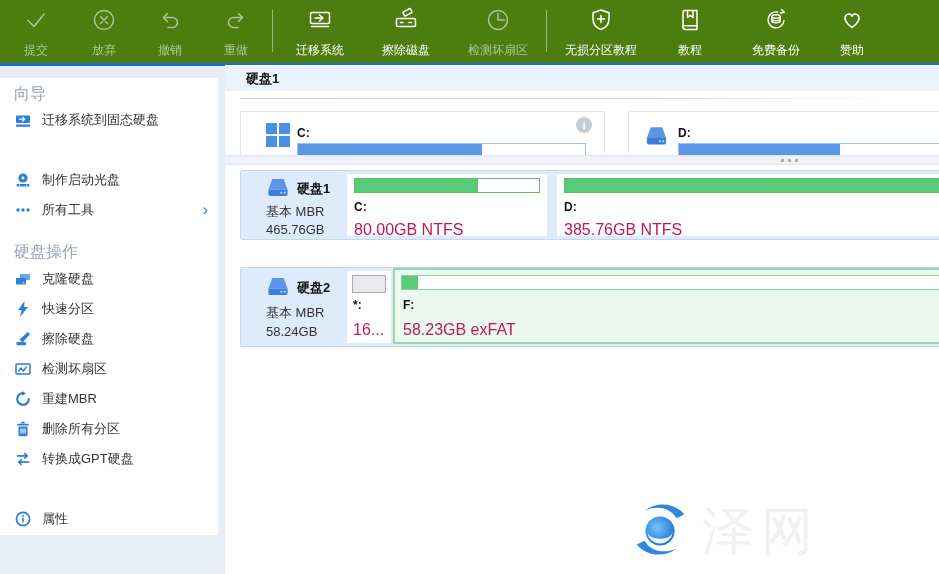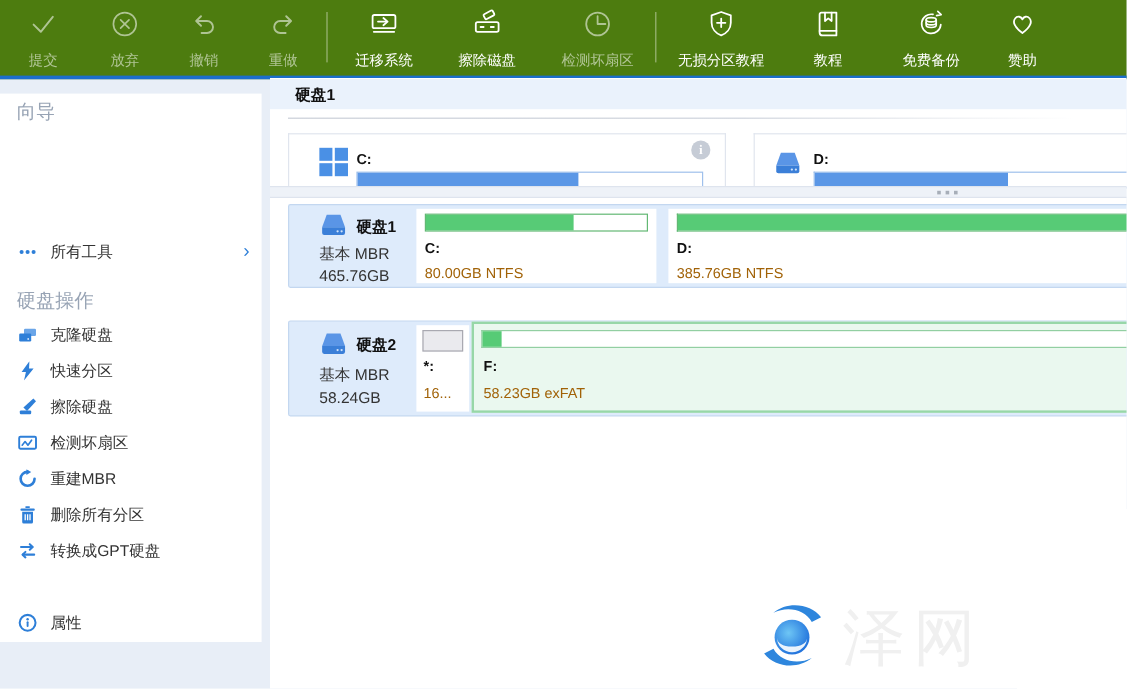--- a/index.html
+++ b/index.html
@@ -38,21 +38,21 @@
   .splitter{position:absolute;left:0;top:90px;width:714px;height:8px;background:#eef2f8;
             border-top:1px solid #dee4ee;border-bottom:1px solid #dee4ee;cursor:row-resize;}
   .splitter .dots{position:absolute;left:556px;top:3px;display:flex;gap:4px;}
   .splitter .dots i{width:3px;height:3px;background:#a7aeb8;}
 
   .disk-row{position:absolute;left:15px;width:705px;background:#deebfb;border:1px solid #c3d7f0;border-radius:2px;}
   .hd-name{position:absolute;font-size:13px;font-weight:bold;color:#111;white-space:nowrap;}
   .hd-sub{position:absolute;font-size:13px;color:#333;white-space:nowrap;}
   .part-card{position:absolute;background:#fff;cursor:pointer;}
   .part-name{position:absolute;font-size:12px;font-weight:bold;color:#111;}
-  .part-detail{position:absolute;font-size:12px;color:#a16207;white-space:nowrap;}
+  .part-detail{position:absolute;font-size:16px;color:#be185d;white-space:nowrap;}
   .gbar{position:absolute;height:13px;background:#fff;border:1px solid #63b874;}
   .gbar .fill{display:block;height:100%;background:#57cb76;}
   .graybar{position:absolute;height:16px;background:#eaeaee;border:1px solid #a9a9b1;}
   .part-card.sel{background:#eaf8ef;border:2px solid #97d7a8;}
 
   .watermark{position:absolute;left:405px;top:433px;display:flex;align-items:center;pointer-events:none;}
   .watermark .wm-text{font-size:52px;letter-spacing:7px;color:#f0f0f0;margin-left:10px;line-height:62px;}
 </style>
 </head>
 <body>
@@ -170,20 +170,42 @@
           </svg>
         </span>
       <span class="lbl">赞助</span>
     </div>
   </div>
 
   <div class="side-panel">
 
     <div class="sec-title" style="top:6px">向导</div>
 
+    <div class="nav" style="top:30px">
+      <span class="nicon">
+          <svg width="16" height="16" viewBox="0 0 16 16">
+            <rect x="1" y="3.5" width="14" height="7.5" rx="1" fill="#2e7fd8"></rect>
+            <path d="M4.5 7.2h5M7.8 5.4l1.9 1.8-1.9 1.8" stroke="#fff" stroke-width="1.2" fill="none" stroke-linecap="round" stroke-linejoin="round"></path>
+            <rect x="1" y="12.6" width="14" height="2.2" rx="1" fill="#2e7fd8"></rect>
+          </svg>
+        </span>
+      <span class="nlabel">迁移系统到固态硬盘</span>
+    </div>
+    <div class="nav" style="top:90px">
+      <span class="nicon">
+          <svg width="16" height="16" viewBox="0 0 16 16">
+            <circle cx="8" cy="6" r="4.6" fill="#2e7fd8"></circle>
+            <circle cx="8" cy="6" r="1.4" fill="#fff"></circle>
+            <rect x="1.5" y="12" width="13" height="2.6" rx="1" fill="#2e7fd8"></rect>
+            <circle cx="4.5" cy="13.3" r=".7" fill="#fff"></circle>
+            <circle cx="11.5" cy="13.3" r=".7" fill="#fff"></circle>
+          </svg>
+        </span>
+      <span class="nlabel">制作启动光盘</span>
+    </div>
     <div class="nav" style="top:120px">
       <span class="nicon">
           <svg width="16" height="16" viewBox="0 0 16 16">
             <circle cx="3" cy="8" r="1.7" fill="#2e7fd8"></circle>
             <circle cx="8" cy="8" r="1.7" fill="#2e7fd8"></circle>
             <circle cx="13" cy="8" r="1.7" fill="#2e7fd8"></circle>
           </svg>
         </span>
       <span class="nlabel">所有工具</span>
       <span class="chev">›</span>

